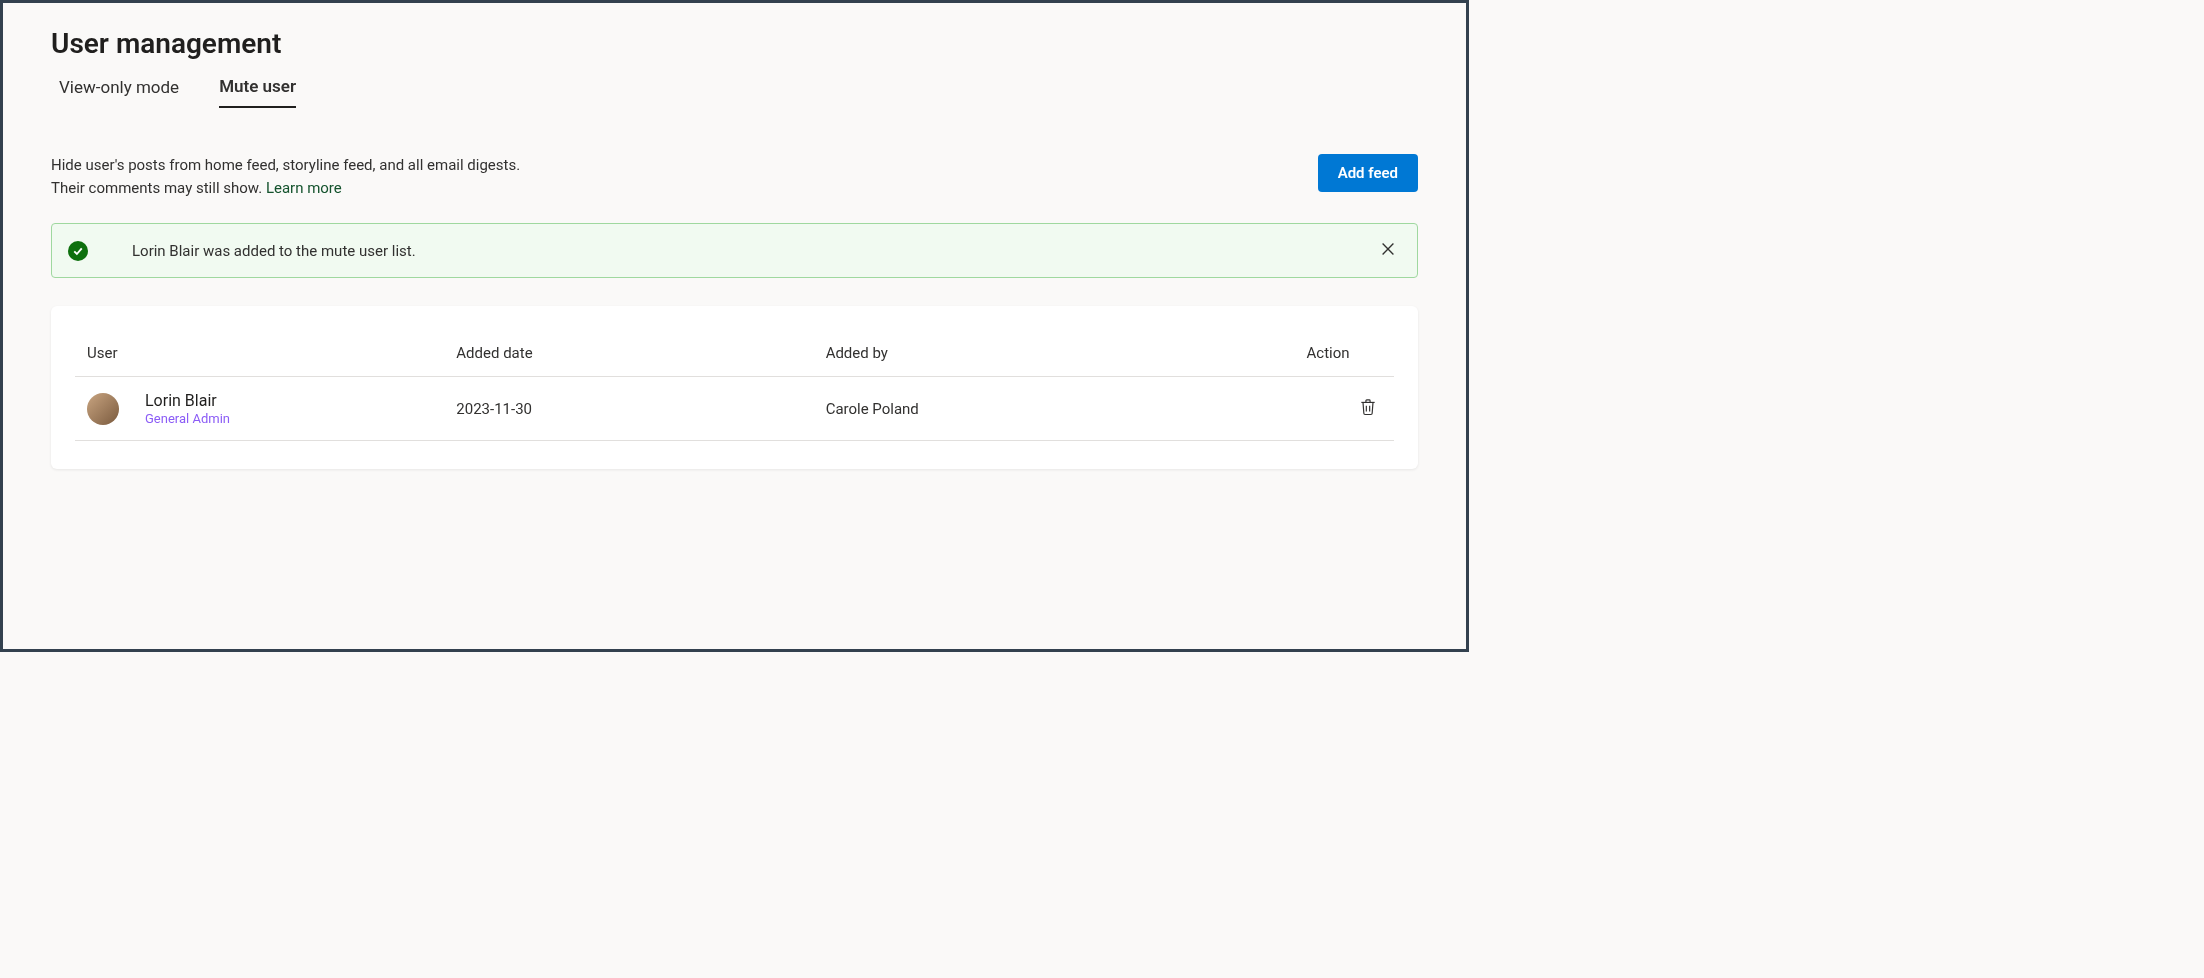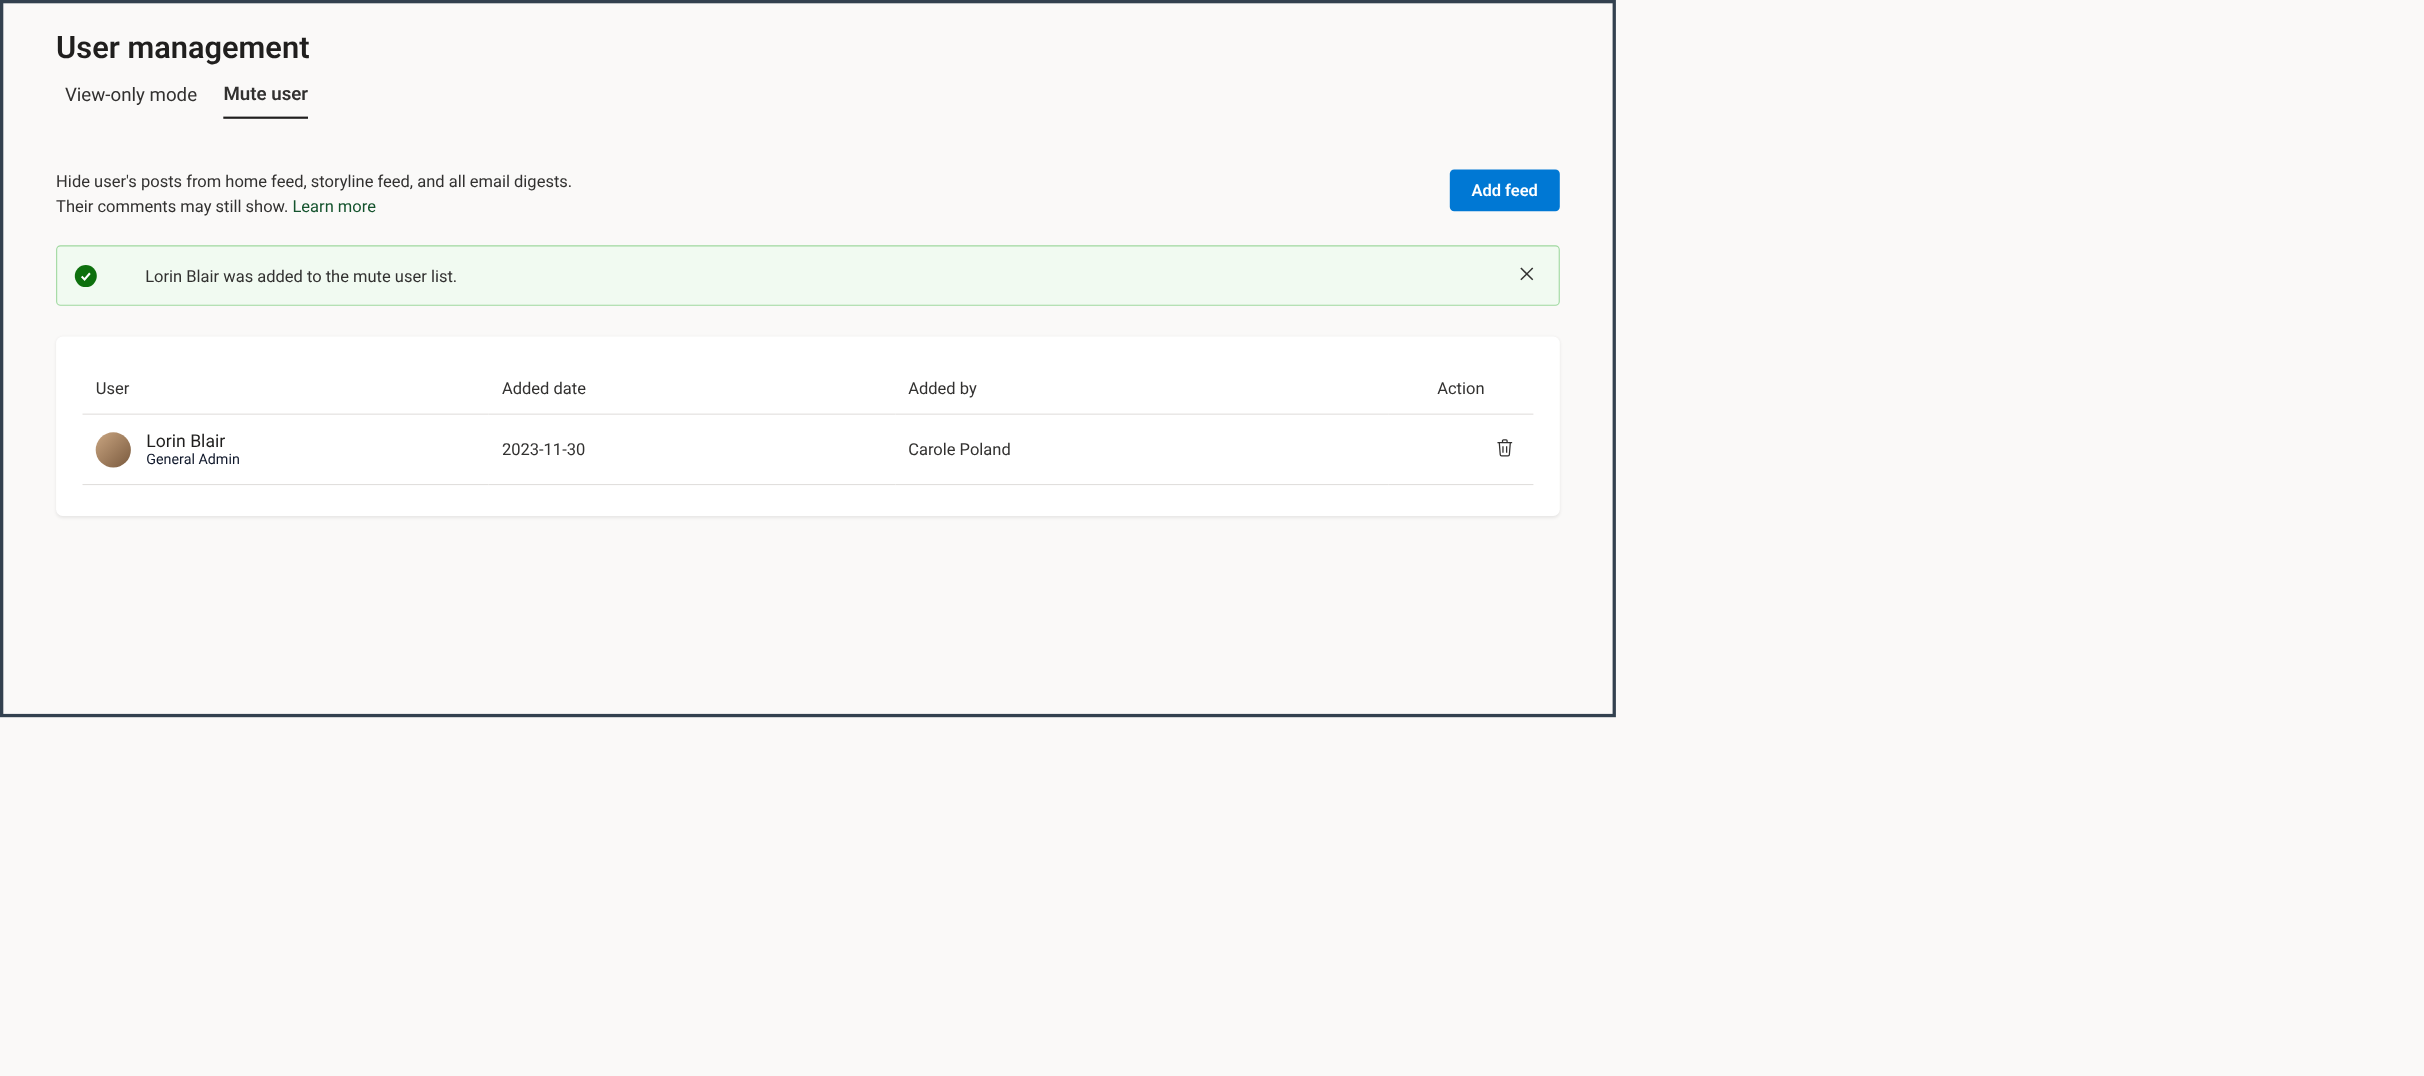--- a/index.html
+++ b/index.html
@@ -20,21 +20,21 @@
     padding: 24px 48px;
   }
   .page-title {
     font-size: 28px;
     font-weight: 600;
     color: #201f1e;
     margin-bottom: 16px;
   }
   .tabs {
     display: flex;
-    gap: 24px;
+    gap: 40px;
     margin-bottom: 28px;
     padding-left: 8px;
   }
   .tab {
     font-size: 17px;
     color: #323130;
     padding-bottom: 10px;
     cursor: pointer;
     background: none;
     border: none;
@@ -142,36 +142,36 @@
   }
   .table td {
     padding: 14px 12px;
     border-bottom: 1px solid #e1dfdd;
     font-size: 15px;
     vertical-align: middle;
   }
   .user-cell {
     display: flex;
     align-items: center;
-    gap: 14px;
+    gap: 26px;
   }
   .avatar {
     width: 32px;
     height: 32px;
     border-radius: 50%;
     background: linear-gradient(135deg, #c9a581 0%, #7a5a3e 100%);
     flex-shrink: 0;
   }
   .user-name {
     font-size: 16px;
     color: #201f1e;
   }
   .user-role {
     font-size: 13px;
-    color: #0f172a;
+    color: #8b5cf6;
     margin-top: 1px;
   }
   .action-cell {
     text-align: right;
   }
   .delete-btn {
     background: none;
     border: none;
     cursor: pointer;
     padding: 4px;

